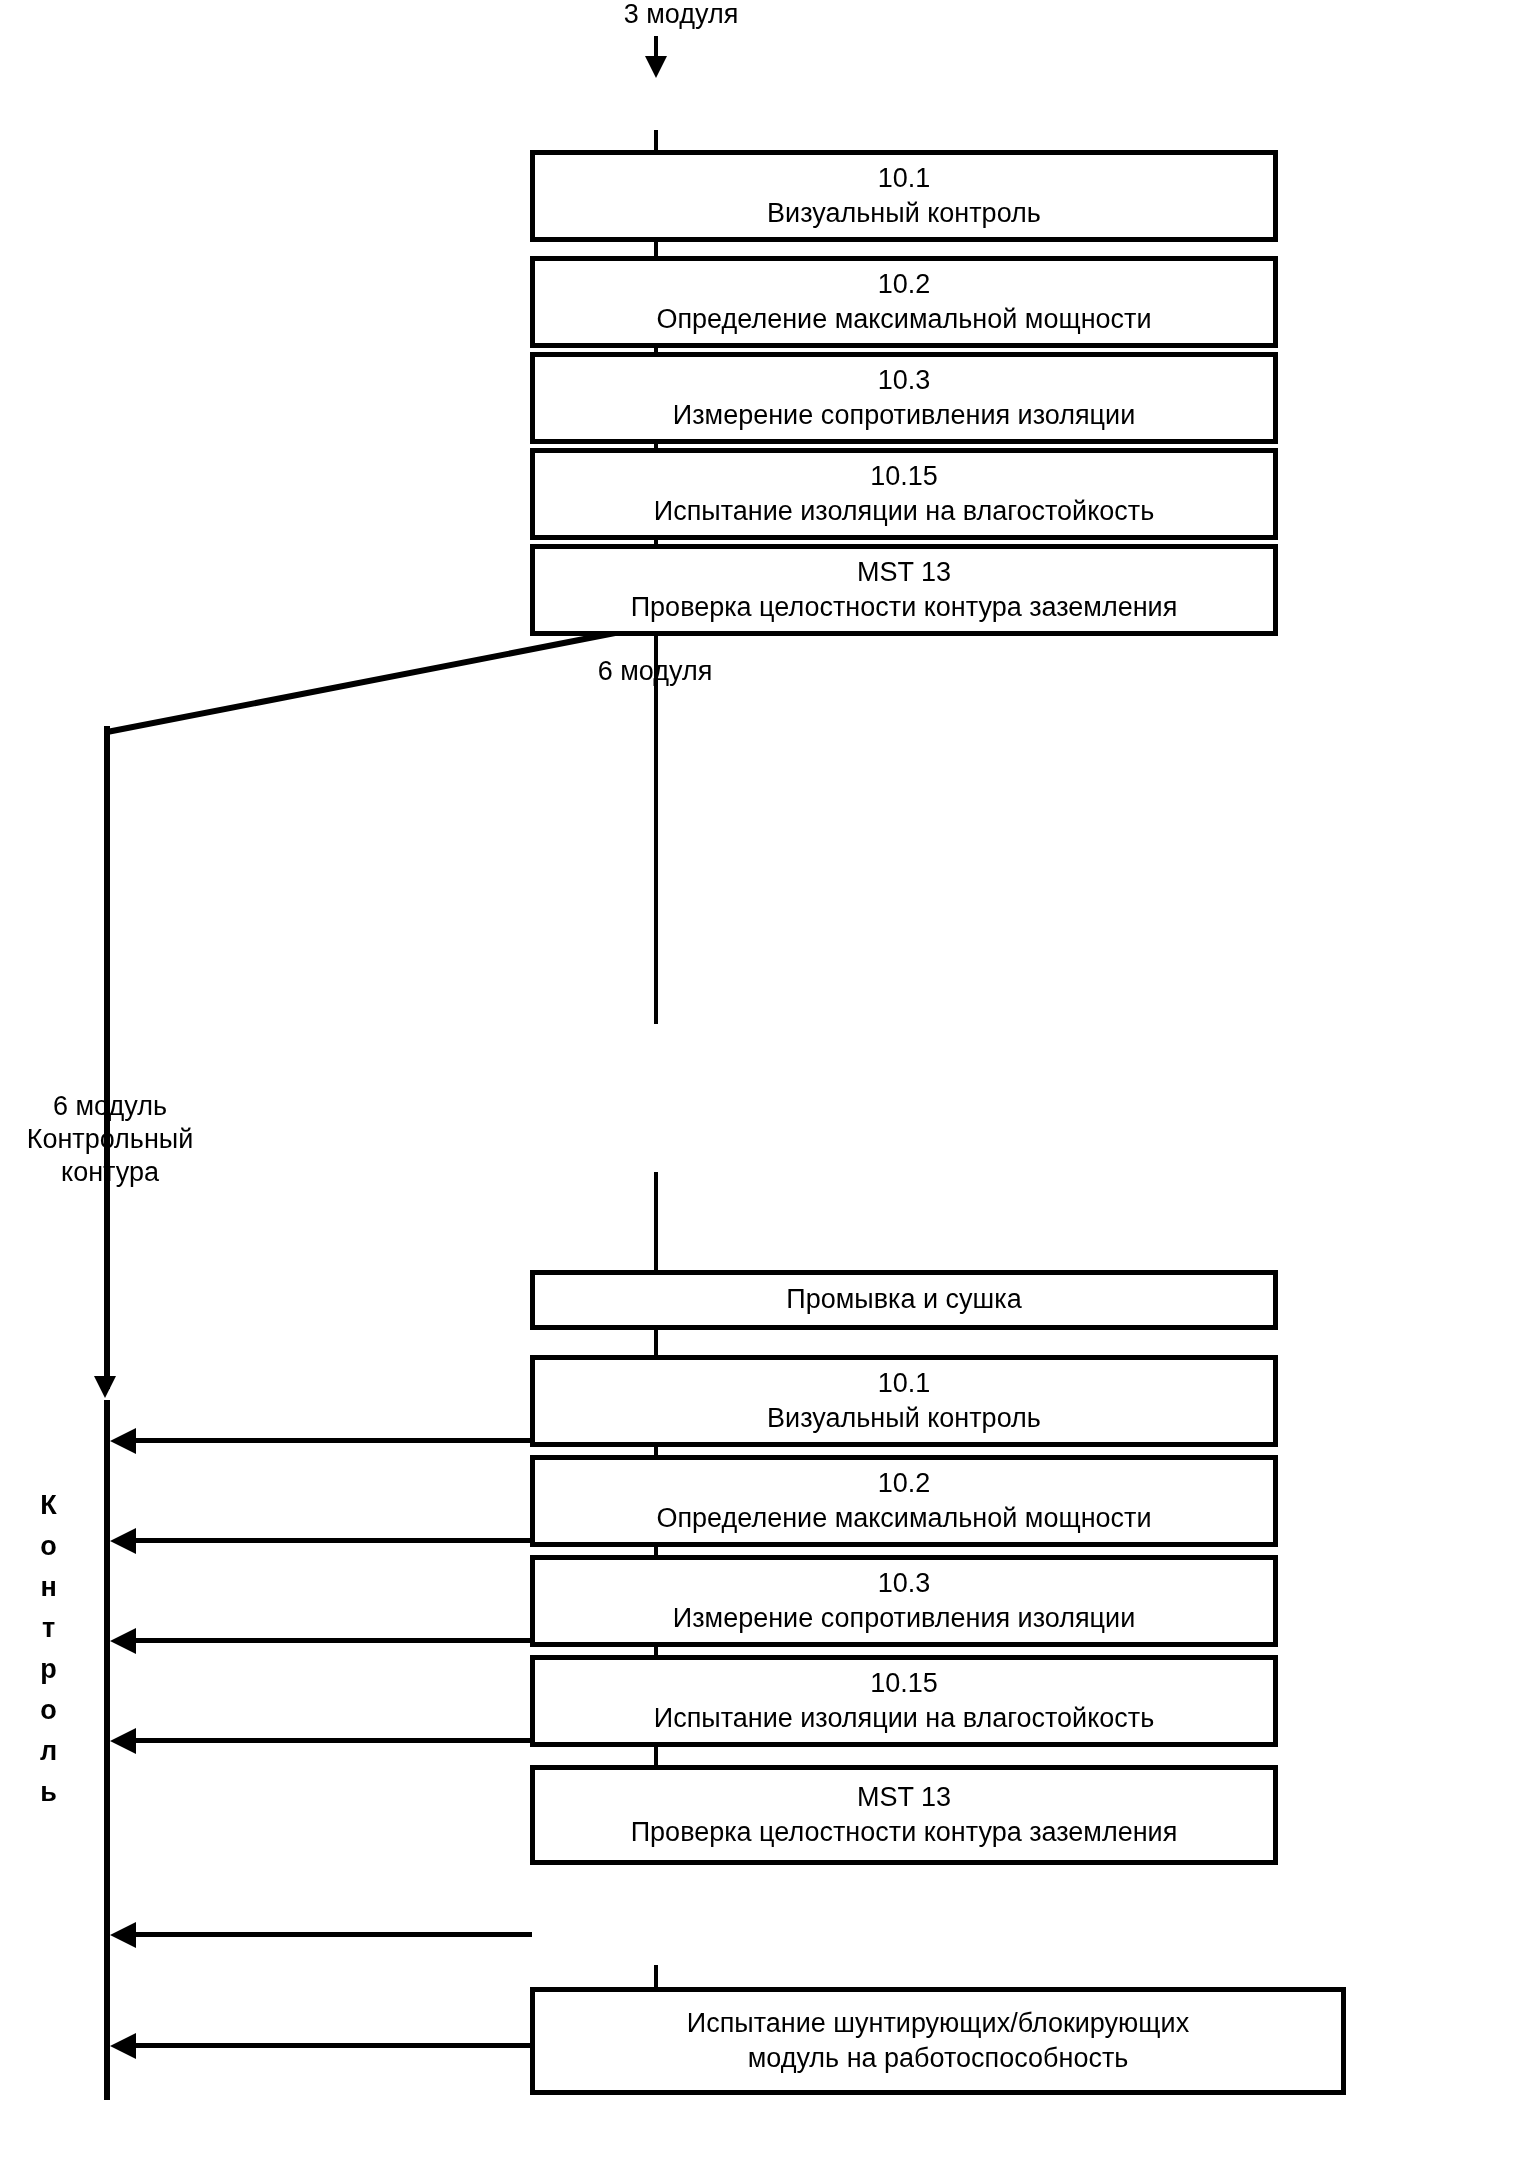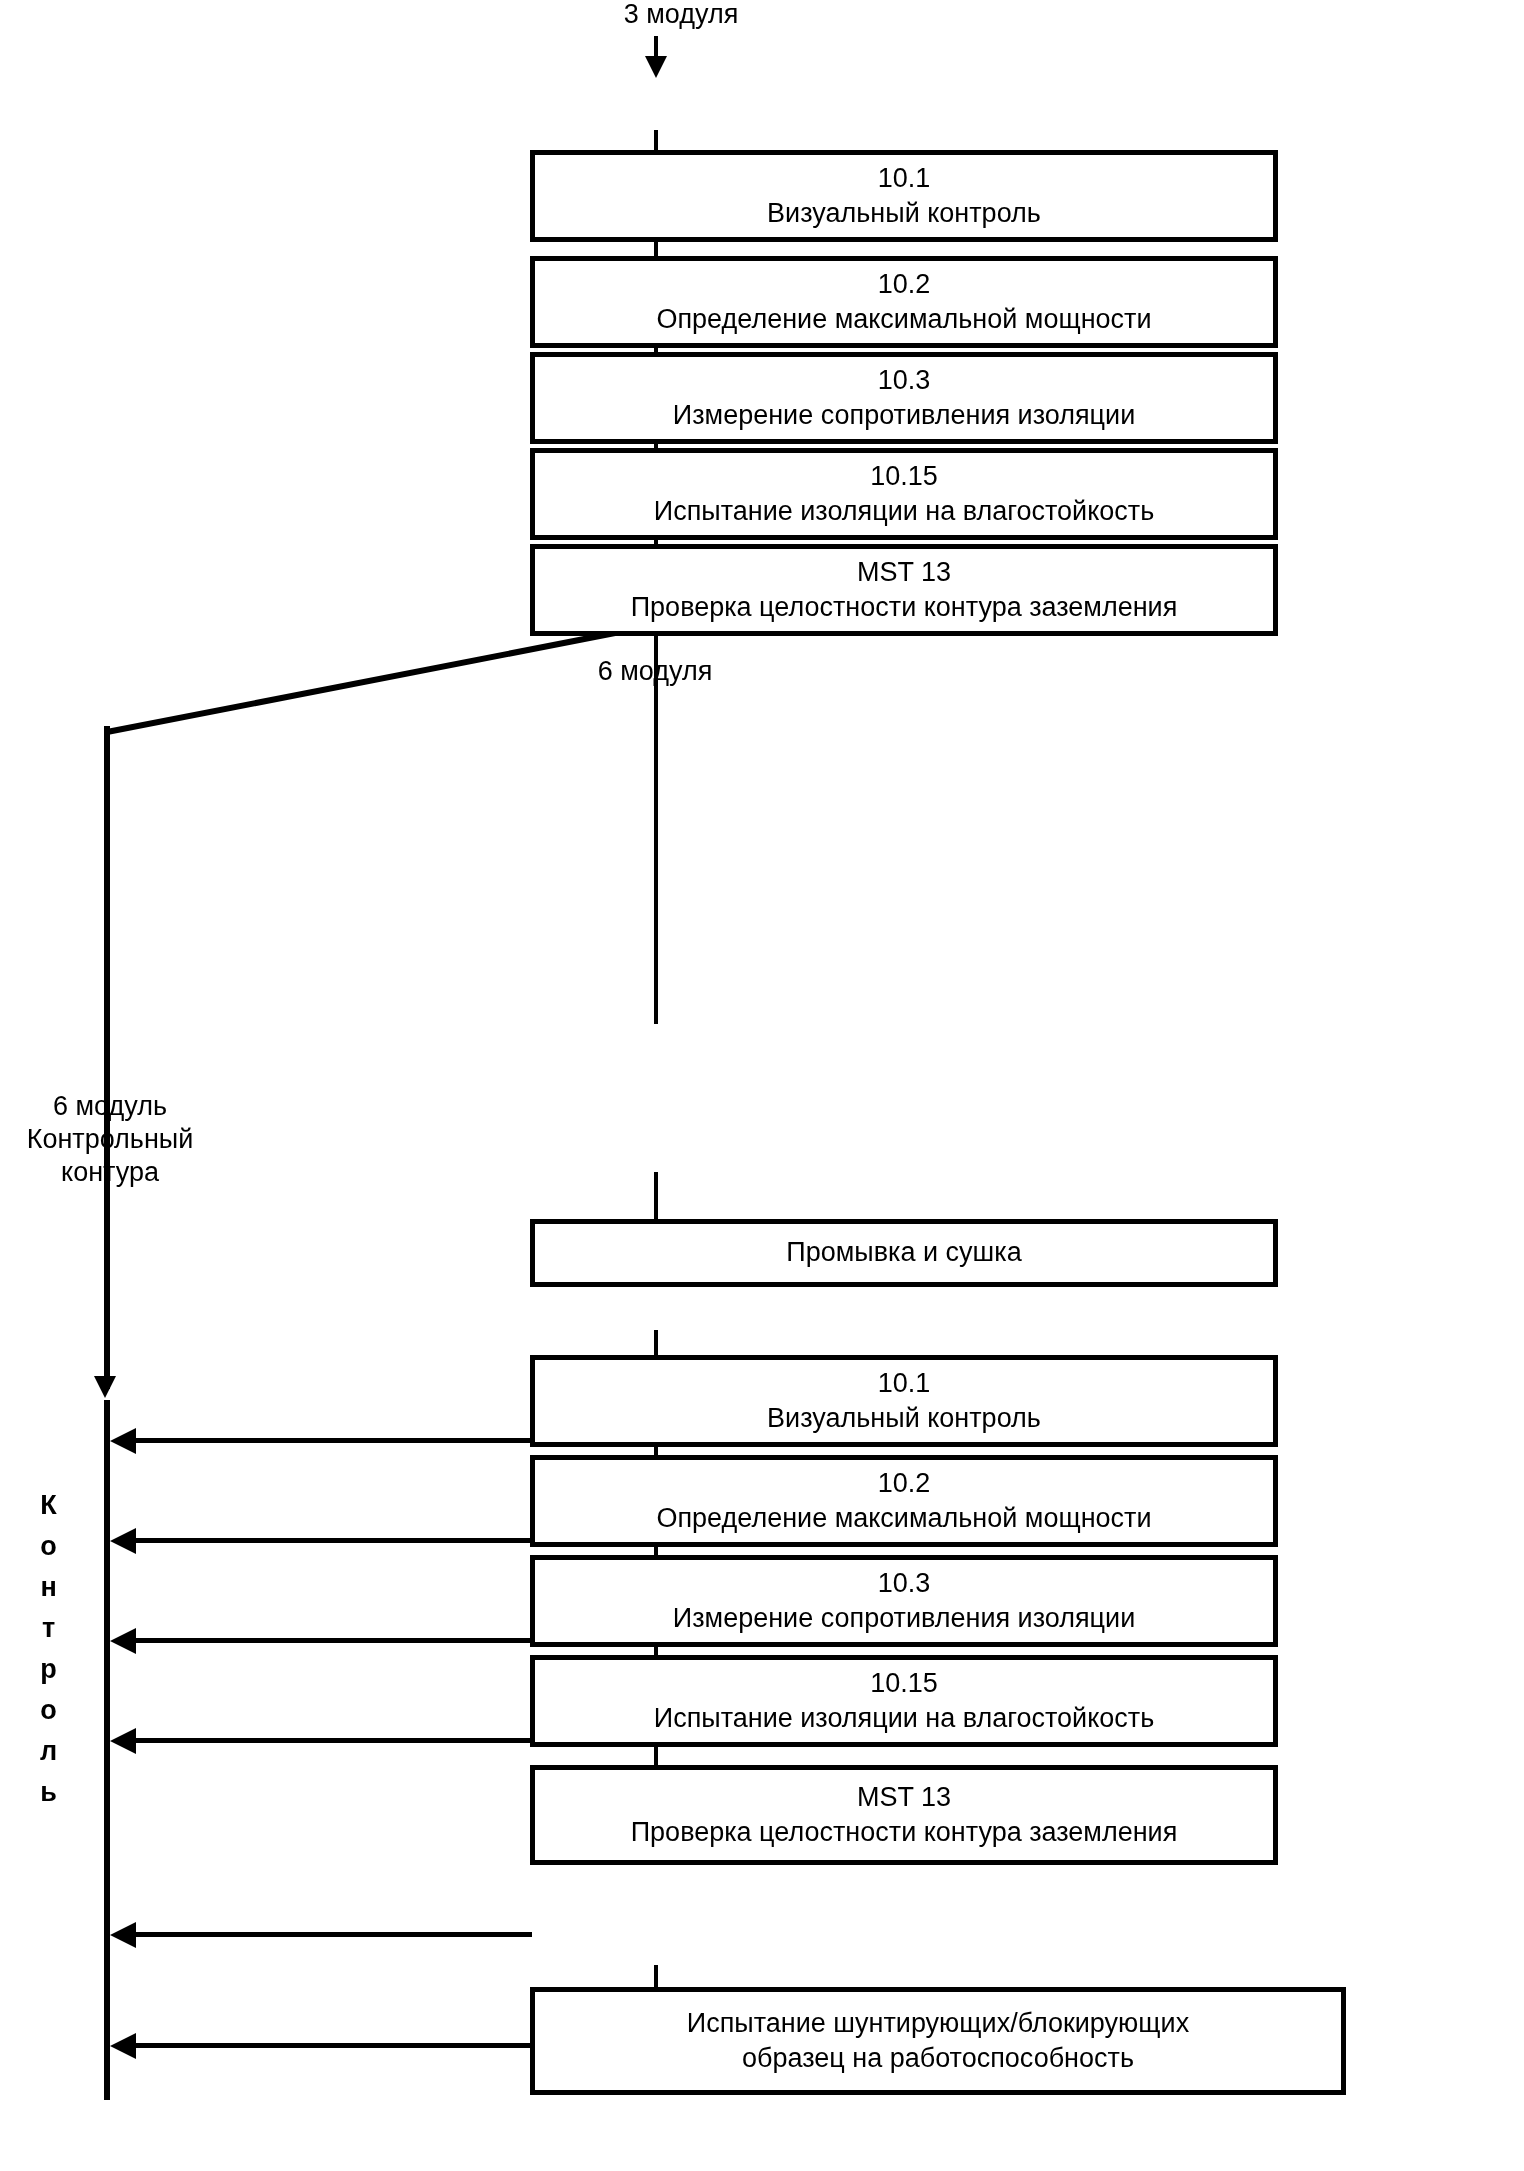--- a/index.html
+++ b/index.html
@@ -161,21 +161,21 @@
     <span>н</span>
     <span>т</span>
     <span>р</span>
     <span>о</span>
     <span>л</span>
     <span>ь</span>
   </div>
 
   <div class="vline" style="left:654px; top:1172px; height:98px;"></div>
 
-  <div class="box" style="left:530px; top:1219px; width:748px; height:68px;">
+  <div class="box" style="left:530px; top:1270px; width:748px; height:60px;">
     <span class="ln">Промывка и сушка</span>
   </div>
   <div class="vline" style="left:654px; top:1330px; height:25px;"></div>
 
   <div class="box" style="left:530px; top:1355px; width:748px; height:92px;">
     <span class="ln">10.1</span>
     <span class="ln">Визуальный контроль</span>
   </div>
 
   <div class="hline" style="left:117px; top:1438px; width:415px;"></div>
@@ -209,18 +209,18 @@
   <div class="box" style="left:530px; top:1765px; width:748px; height:100px;">
     <span class="ln">MST 13</span>
     <span class="ln">Проверка целостности контура заземления</span>
   </div>
   <div class="hline" style="left:117px; top:1932px; width:415px;"></div>
   <div class="arrow-left" style="left:110px; top:1922px;"></div>
   <div class="vline" style="left:654px; top:1965px; height:22px;"></div>
 
   <div class="box" style="left:530px; top:1987px; width:816px; height:108px;">
     <span class="ln">Испытание шунтирующих/блокирующих</span>
-    <span class="ln">образец на работоспособность</span>
+    <span class="ln">модуль на работоспособность</span>
   </div>
   <div class="hline" style="left:117px; top:2043px; width:415px;"></div>
   <div class="arrow-left" style="left:110px; top:2033px;"></div>
 
 </div>
 
 </body></html>

